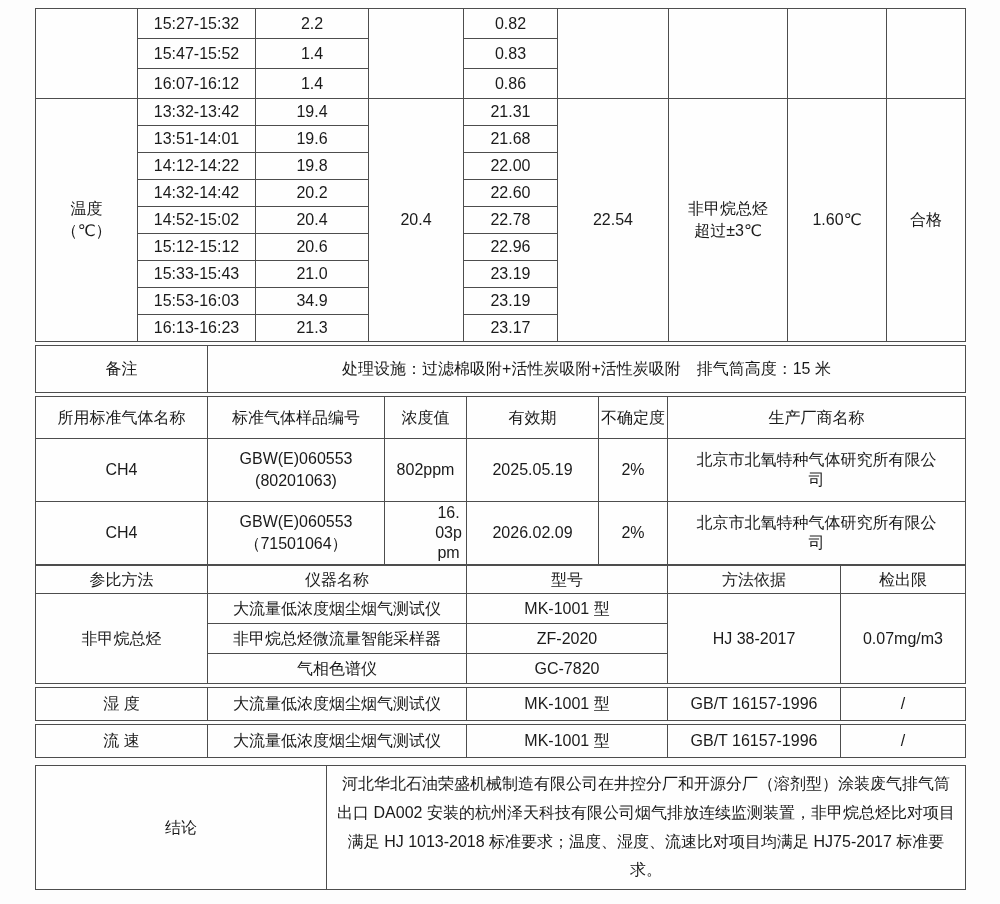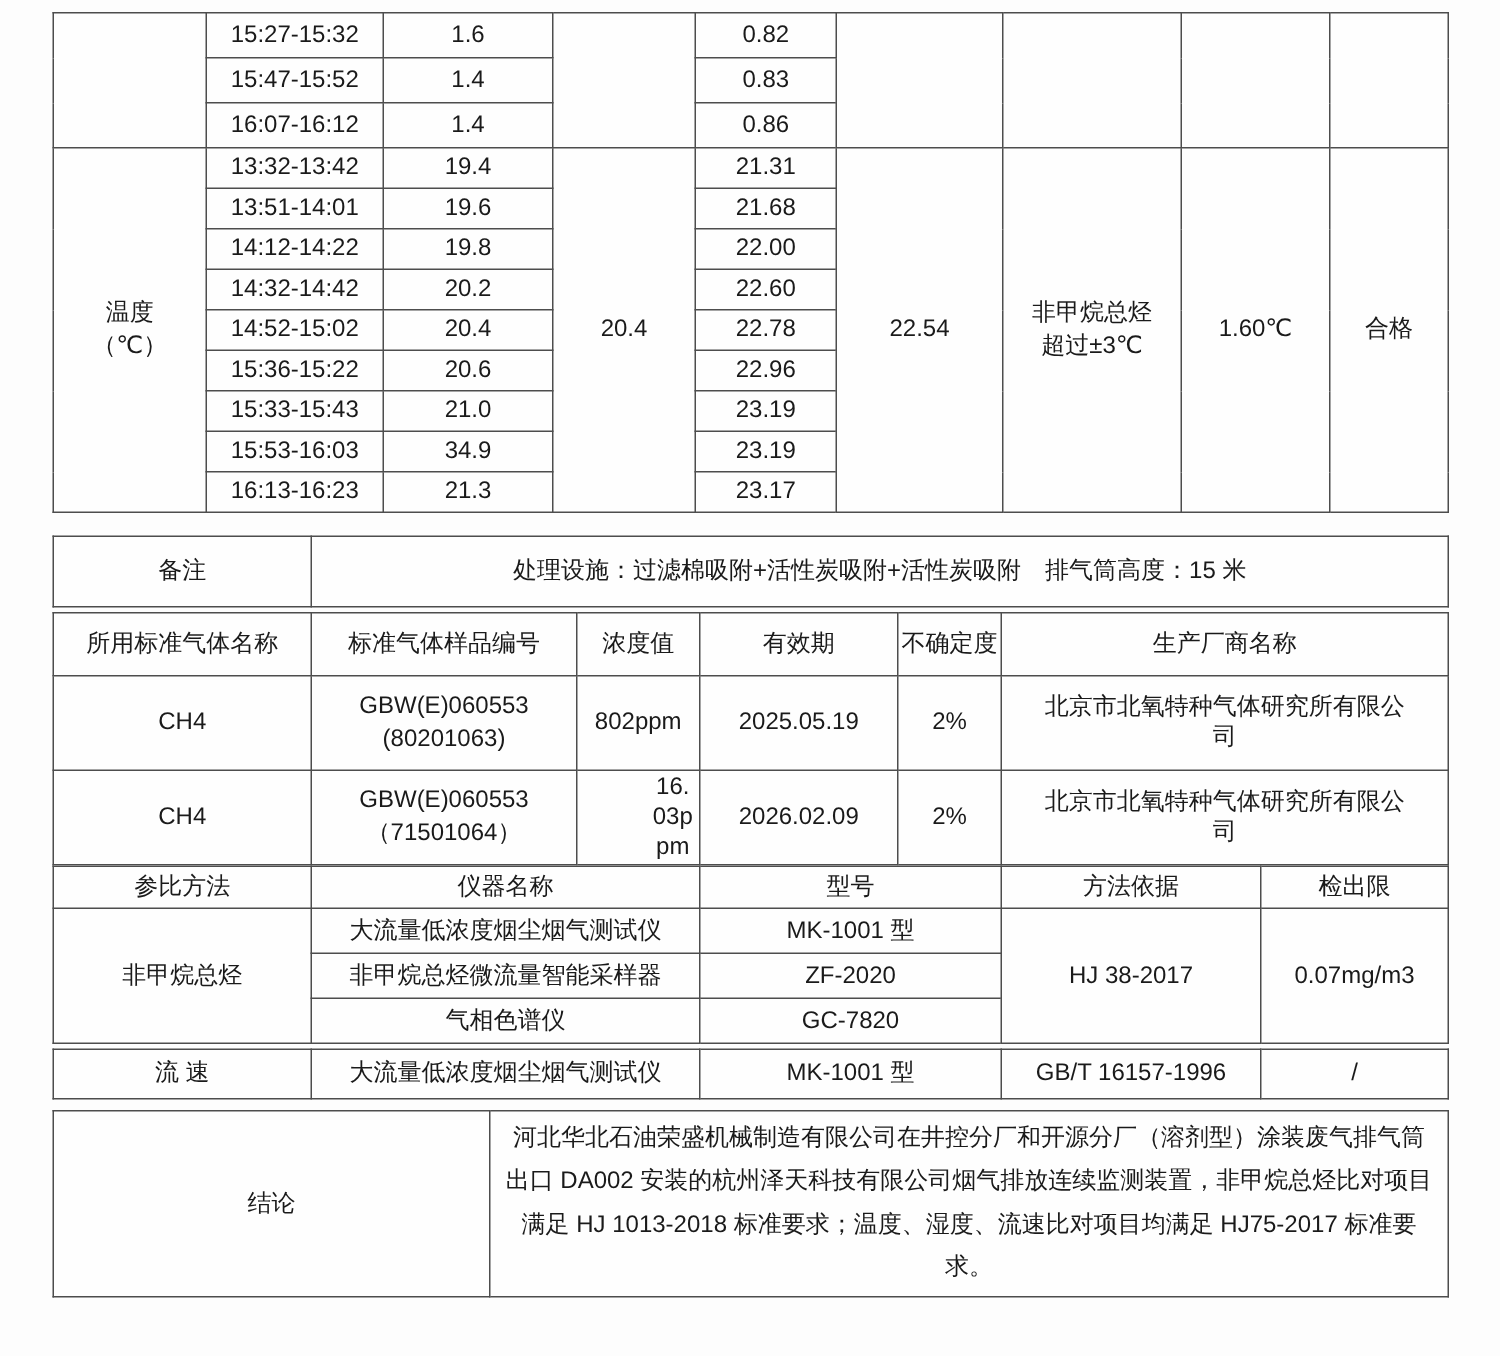--- a/index.html
+++ b/index.html
@@ -12,21 +12,21 @@
   table{
     border-collapse:collapse;table-layout:fixed;
     margin-left:35px;width:930px;background:#fefefe;
   }
   td{
     border:1px solid #4d4d4d;text-align:center;vertical-align:middle;
     font-size:16px;line-height:1.25;padding:1px 2px;overflow:hidden;
     white-space:nowrap;
   }
   td.wrap{white-space:normal;text-align:center;}
-  .sec{margin-top:15px;}
+  .sec{margin-top:3px;}
   .sec-tight{margin-top:3px;}
   .wrap-hard{word-break:break-all;white-space:normal;padding-left:48px;}
   .mfr{white-space:normal;padding:11px 25px;}
   .remarks-content{text-align:center;}
   .conclusion-text{
     white-space:normal;text-align:center;font-size:16px;line-height:1.8;padding:4px 8px;
   }
   .two-line div{line-height:1.35;}
 </style>
 </head>
@@ -44,21 +44,21 @@
         <col style="width:111px">
       <col style="width:119px">
         <col style="width:99px">
         <col style="width:79px">
     </colgroup>
 
     <tbody>
         <tr style="height:30px">
       <td rowspan="3"></td>
       <td>15:27-15:32</td>
-      <td>1.6</td>
+      <td>2.2</td>
       <td rowspan="3"></td>
       <td>0.82</td>
       <td rowspan="3"></td>
       <td rowspan="3"></td>
       <td rowspan="3"></td>
       <td rowspan="3"></td>
     </tr>
     <tr style="height:30px">
       <td>15:47-15:52</td>
       <td>1.4</td>
@@ -101,21 +101,21 @@
       <td>14:32-14:42</td>
       <td>20.2</td>
       <td>22.60</td>
     </tr>
     <tr style="height:27px">
       <td>14:52-15:02</td>
       <td>20.4</td>
       <td>22.78</td>
     </tr>
     <tr style="height:27px">
-      <td>15:36-15:22</td>
+      <td>15:12-15:12</td>
       <td>20.6</td>
       <td>22.96</td>
     </tr>
     <tr style="height:27px">
       <td>15:33-15:43</td>
       <td>21.0</td>
       <td>23.19</td>
     </tr>
     <tr style="height:27px">
       <td>15:53-16:03</td>
@@ -223,20 +223,38 @@
   <table class="sec-tight">
     <colgroup>
       <col style="width:172px">
         <col style="width:259px">
         <col style="width:201px">
       <col style="width:173px">
         <col style="width:125px">
     </colgroup>
     <tbody>
         <tr style="height:33px">
+      <td>湿  度</td>
+      <td>大流量低浓度烟尘烟气测试仪</td>
+      <td>MK-1001 型</td>
+      <td>GB/T 16157-1996</td>
+      <td>/</td>
+    </tr>
+  </tbody>
+    </table>
+  <table class="sec-tight">
+    <colgroup>
+      <col style="width:172px">
+        <col style="width:259px">
+        <col style="width:201px">
+      <col style="width:173px">
+        <col style="width:125px">
+    </colgroup>
+    <tbody>
+        <tr style="height:33px">
       <td>流  速</td>
       <td>大流量低浓度烟尘烟气测试仪</td>
       <td>MK-1001 型</td>
       <td>GB/T 16157-1996</td>
       <td>/</td>
     </tr>
   </tbody>
     </table>
 
   <table class="sec" style="margin-top:7px">

